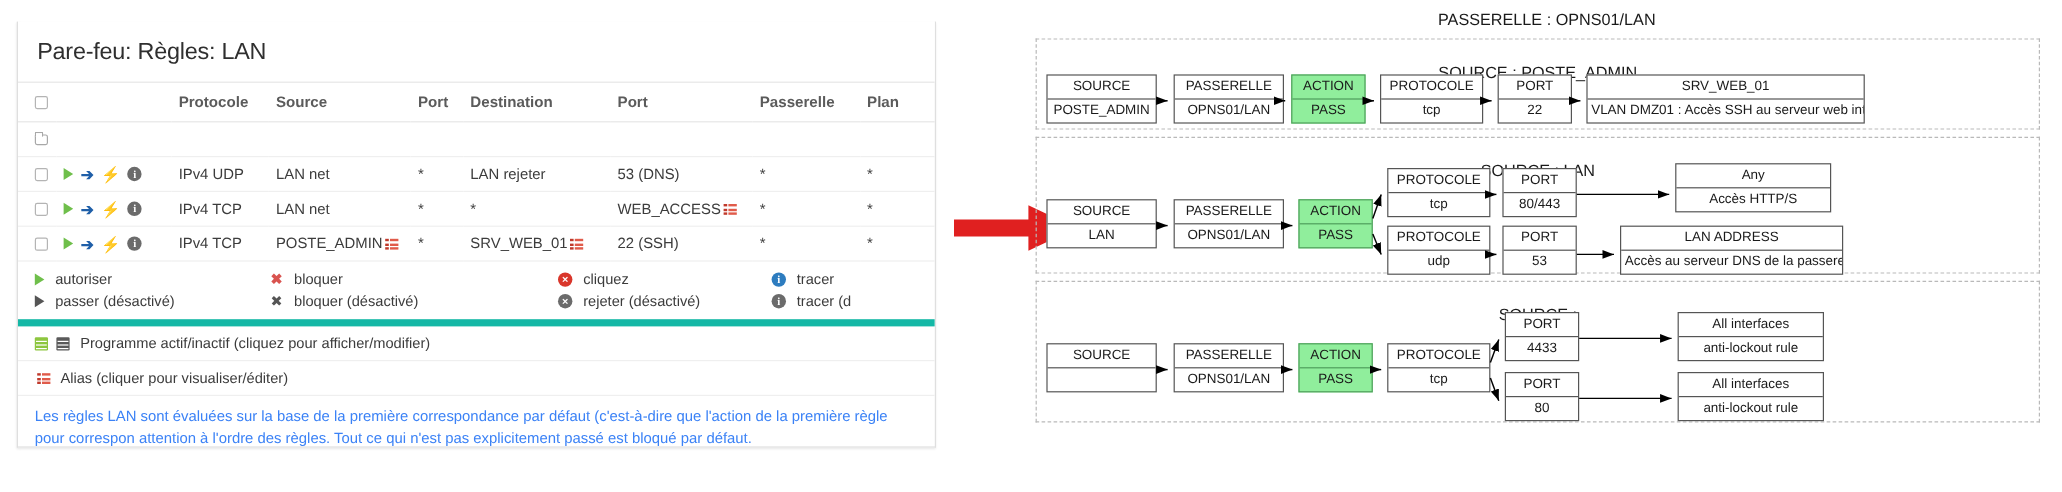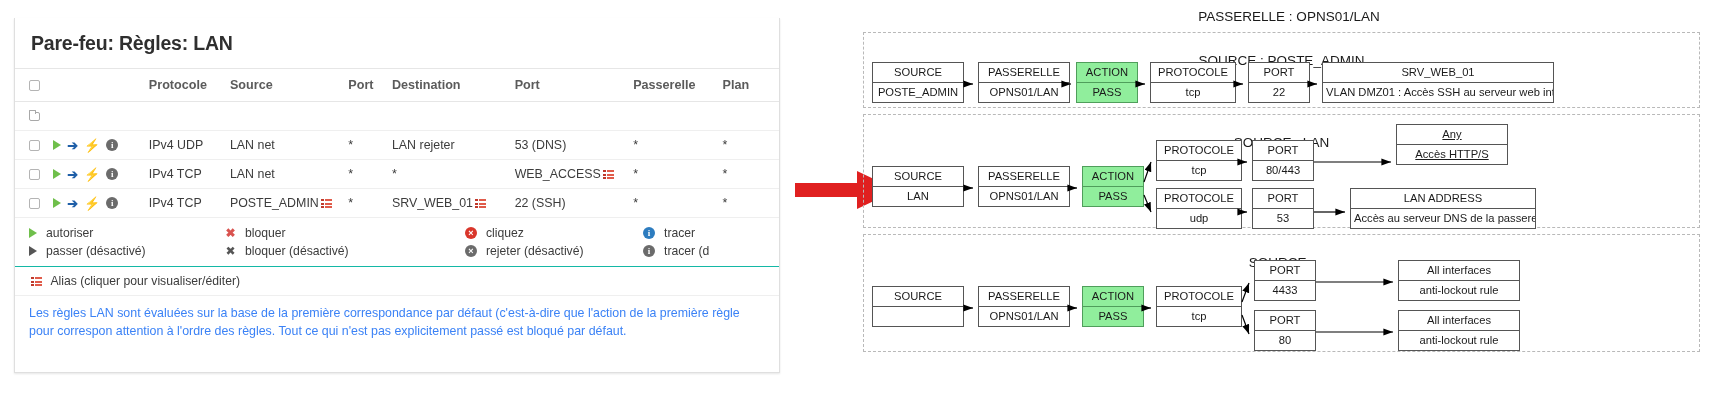--- a/index.html
+++ b/index.html
@@ -16,21 +16,21 @@
   #left-panel{
     position:absolute; left:14px; top:18px;
     width:766px; height:355px;
     background:#ffffff;
     border:1px solid #dfdfdf;
     border-top:none;
     box-shadow:0 1px 2px rgba(0,0,0,.10);
     overflow:hidden;
   }
   #panel-title{
-    font-size:19.5px; font-weight:700; color:#2f2f2f;
+    font-size:19.5px; font-weight:400; color:#2f2f2f;
     padding:14px 16px 13px 16px;
     letter-spacing:-0.2px;
     border-bottom:1px solid #e6e6e6;
     background:#fff;
   }
   .rules-table{ width:100%; border-collapse:collapse; font-size:12.4px; color:#3c3c3c; }
   .rules-table th{
     text-align:left; font-weight:600; color:#5b5b5b;
     padding:9px 6px 9px 6px; font-size:12.6px;
     border-bottom:1px solid #e6e6e6;
@@ -86,21 +86,21 @@
     display:inline-block;width:11px;height:11px;border-radius:1px;vertical-align:-2px;
     background:#8dc63f;position:relative;
   }
   .cal-ic.grey{ background:#5a5a5a; }
   .cal-ic:before{
     content:"";position:absolute;left:1px;right:1px;top:3px;height:1px;background:#fff;
     box-shadow:0 3px 0 #fff, 0 6px 0 #fff;
   }
   #legend{
     display:flex; font-size:12.2px; color:#3c3c3c;
-    padding:7px 0 8px 14px; border-bottom:1px solid #14b8a6;
+    padding:7px 0 8px 14px; border-bottom:6px solid #14b8a6;
   }
   .legend-col{ display:flex; flex-direction:column; gap:3px; }
   .legend-line{ display:flex; align-items:center; gap:9px; height:15px; }
   .lg-x{ color:#d9534f; font-weight:700; font-size:12px; width:11px; text-align:center;}
   .lg-x.off{ color:#555; font-weight:400;}
   .lg-rej{ display:inline-block;width:12px;height:12px;border-radius:50%;background:#d9362b;position:relative;}
   .lg-rej.off{ background:#6b6b6b; }
   .lg-rej:before{
     content:"\00d7"; position:absolute; inset:0; color:#fff; font-size:9px; line-height:12px; text-align:center; font-weight:700;
   }
@@ -270,20 +270,25 @@
         <span class="ic-info blue">i</span>
         <span>tracer</span>
       </div>
       <div class="legend-line">
         <span class="ic-info grey">i</span>
         <span>tracer (d</span>
       </div>
     </div>
   </div>
 
+  <div class="legend-note">
+    <span class="cal-ic"></span>
+    <span class="cal-ic grey" style="margin-left:4px"></span>
+    <span style="margin-left:5px">Programme actif/inactif (cliquez pour afficher/modifier)</span>
+  </div>
 
   <div class="legend-note">
     <span class="alias-ic"></span>
     <span style="margin-left:5px">Alias (cliquer pour visualiser/éditer)</span>
   </div>
 
   <div id="desc">Les règles LAN sont évaluées sur la base de la première correspondance par défaut (c'est-à-dire que l'action de la première règle pour correspon attention à l'ordre des règles. Tout ce qui n'est pas explicitement passé est bloqué par défaut.</div>
 </div>
 
 <svg id="red-arrow" viewBox="0 0 104 44">
@@ -354,21 +359,21 @@
   </div>
 
   <div class="node" style="left:296px;top:140px;width:86px;">
     <div class="hd">PROTOCOLE</div>
     <div class="bd">tcp</div>
   </div>
   <div class="node" style="left:392px;top:140px;width:62px;">
     <div class="hd">PORT</div>
     <div class="bd">80/443</div>
   </div>
-  <div class="node" style="left:536px;top:124px;width:112px;text-decoration:underline;">
+  <div class="node" style="left:536px;top:136px;width:130px;">
     <div class="hd">Any</div>
     <div class="bd">Accès HTTP/S</div>
   </div>
 
   <div class="node" style="left:296px;top:188px;width:86px;">
     <div class="hd">PROTOCOLE</div>
     <div class="bd">udp</div>
   </div>
   <div class="node" style="left:392px;top:188px;width:62px;">
     <div class="hd">PORT</div>

